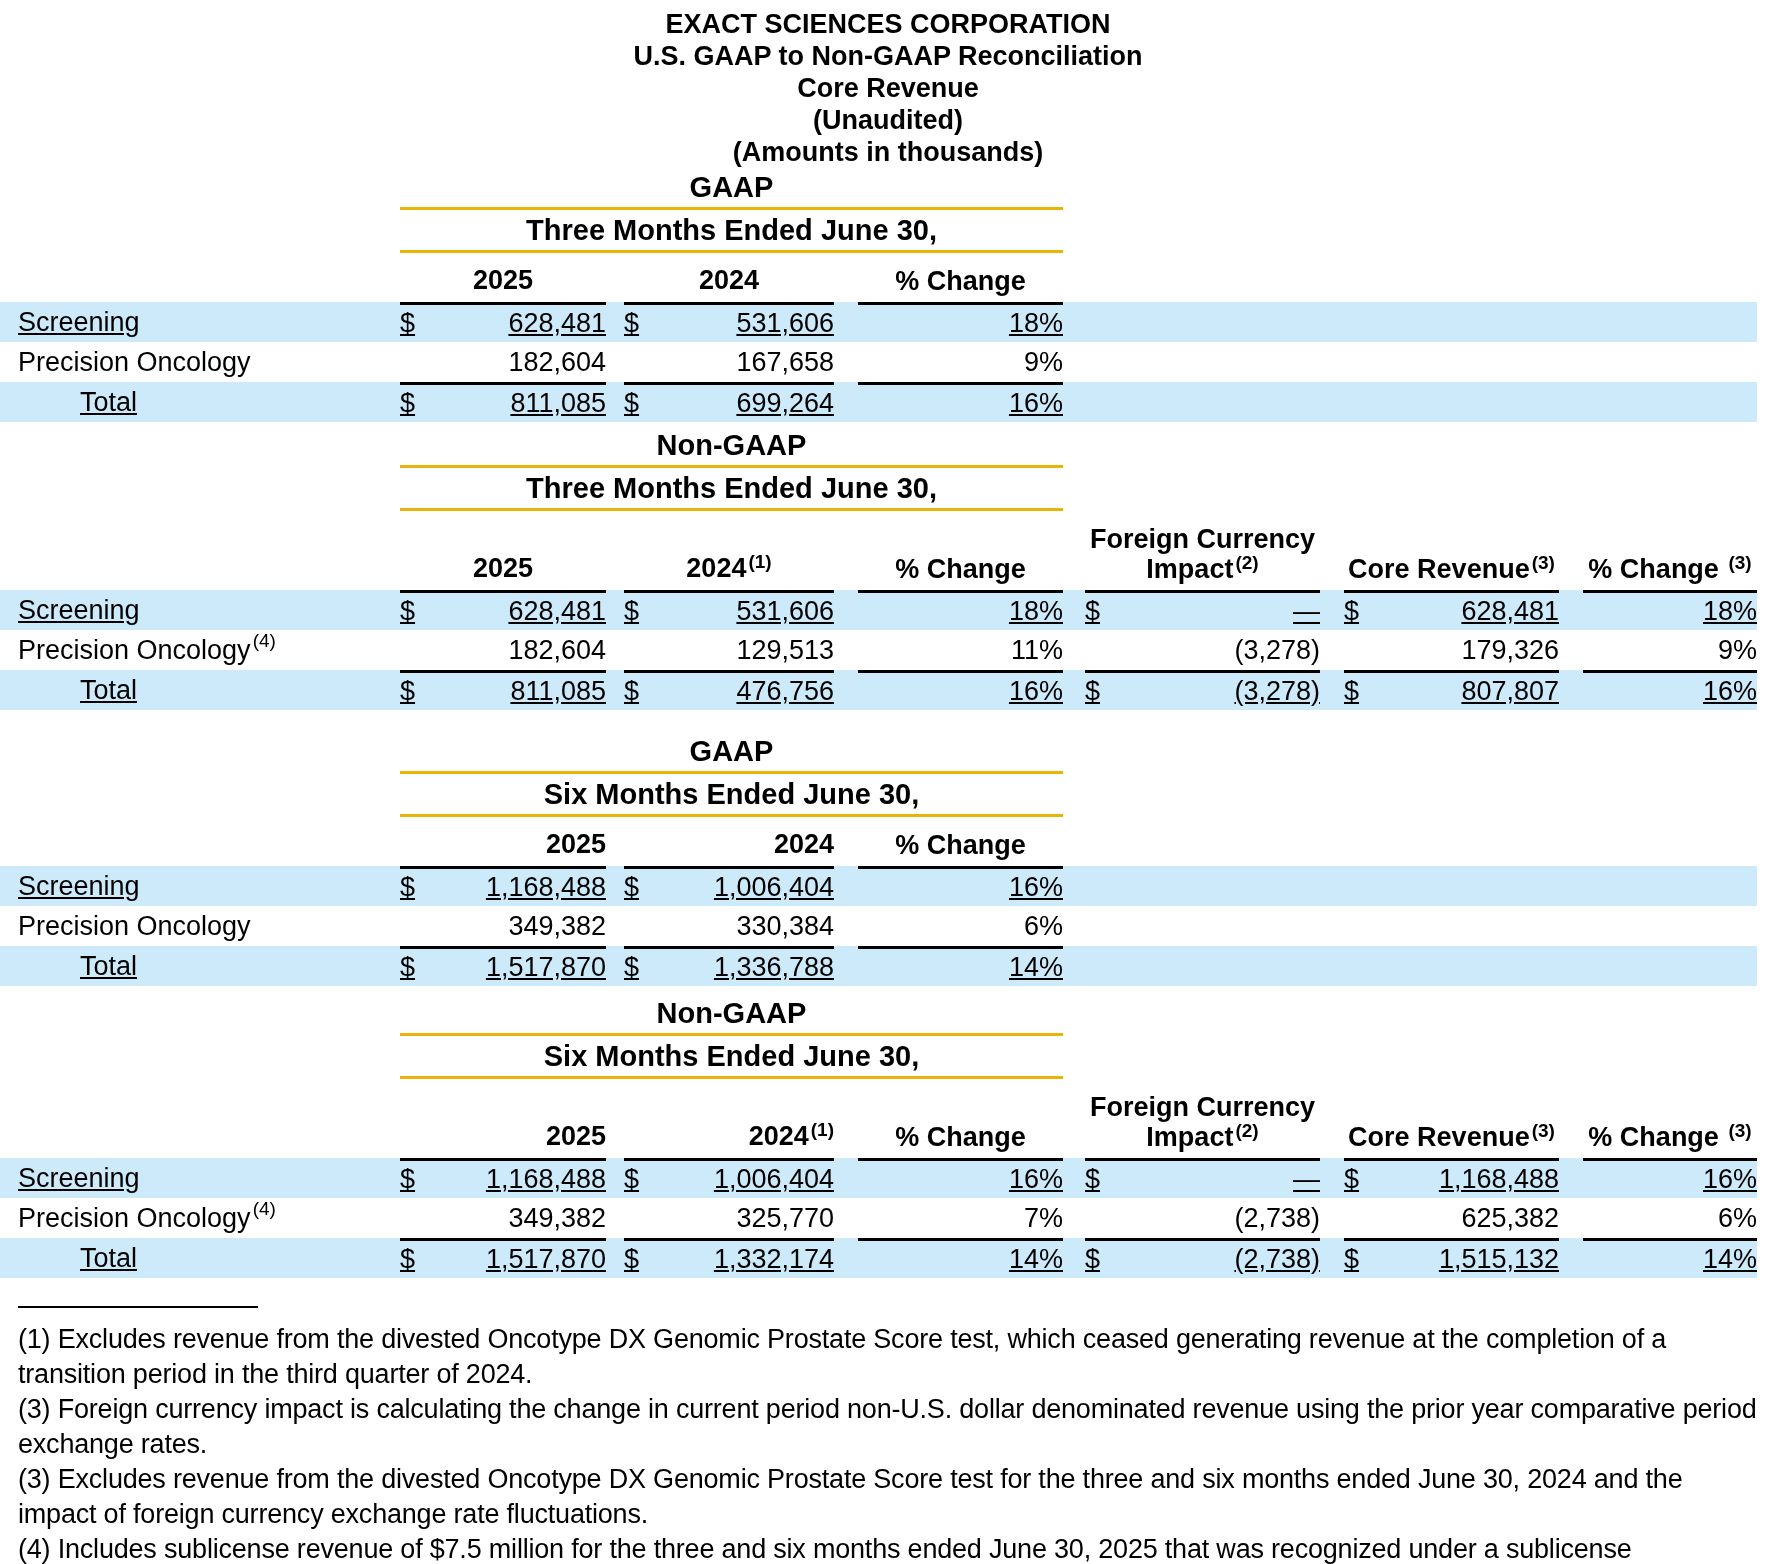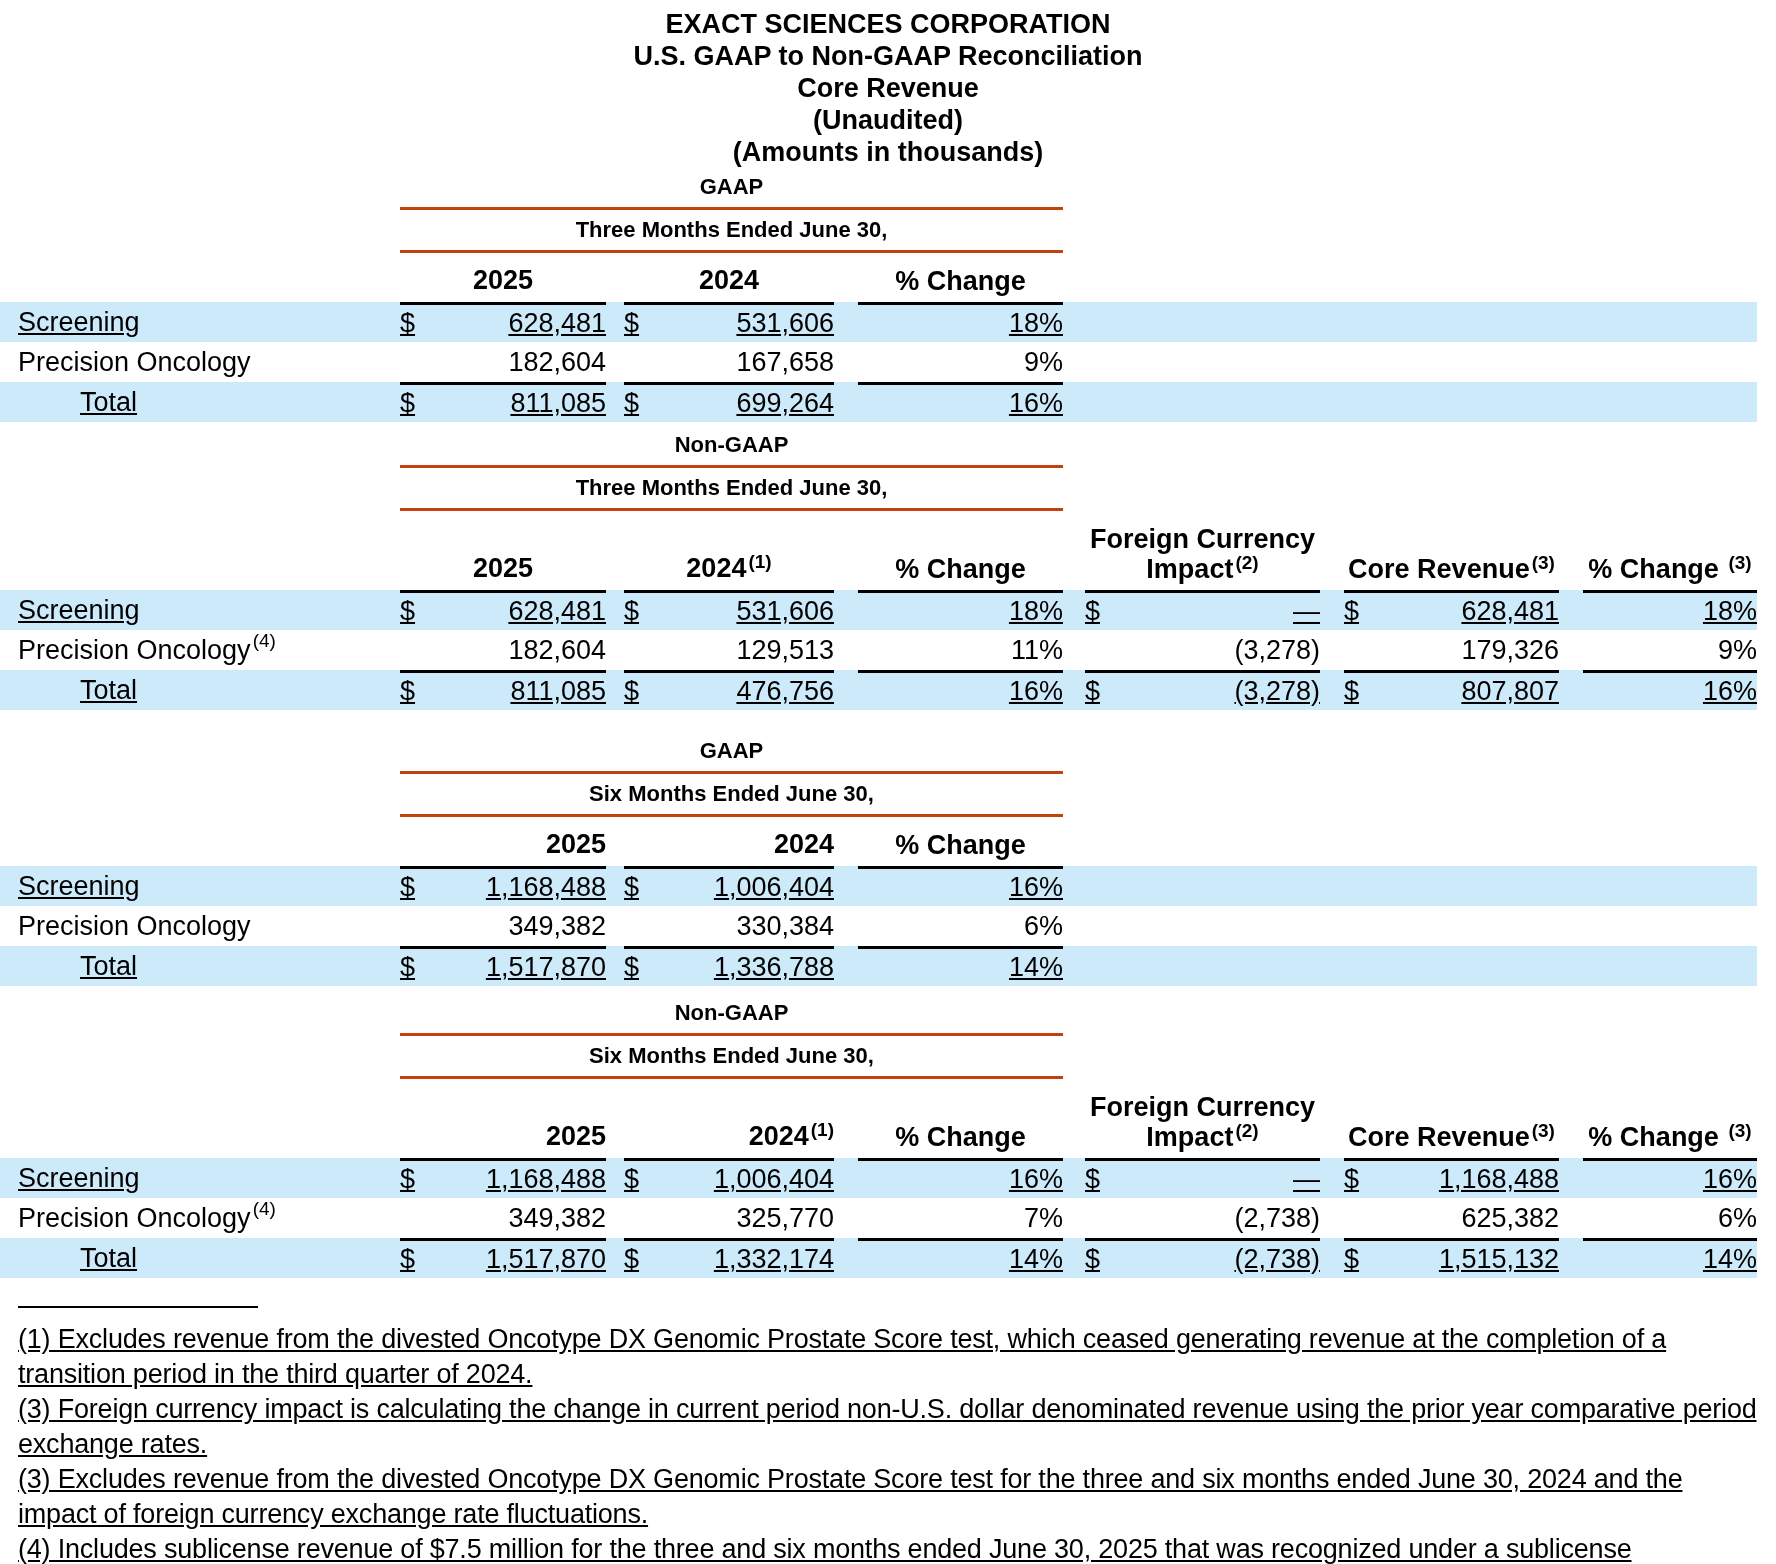--- a/index.html
+++ b/index.html
@@ -13,22 +13,22 @@
   
   .title-block{width:1776px;text-align:center;font-weight:700;font-size:27px;line-height:32px;}
   
   #tables-root{margin-top:4px;}
   .tbl{width:1757px;}
   #tables-root .tbl + .tbl{margin-top:8px;}
   #tables-root .tbl:nth-child(3){margin-top:26px;}
   #tables-root .tbl:nth-child(4){margin-top:12px;}
   .span-head{
     margin-left:400px;width:663px;box-sizing:border-box;
-    text-align:center;font-weight:700;font-size:22px;line-height:30px;
-    padding-bottom:5px;border-bottom:3px solid #c2410c;margin-bottom:5px;
+    text-align:center;font-weight:700;font-size:29px;line-height:30px;
+    padding-bottom:5px;border-bottom:3px solid #eab308;margin-bottom:5px;
     white-space:nowrap;
   }
   .row{display:flex;width:1757px;align-items:stretch;}
   .data-row{height:40px;font-size:27px;}
   .head-row{height:44px;align-items:flex-end;font-weight:700;font-size:27px;}
   .head-row.ext{height:74px;}
   .cell{display:flex;align-items:center;box-sizing:border-box;white-space:nowrap;}
   .lblc{width:400px;padding-left:18px;justify-content:flex-start;}
   .lblc.ind{padding-left:80px;}
   .money{justify-content:space-between;}
@@ -39,21 +39,21 @@
   .hc{display:flex;flex-direction:column;justify-content:flex-end;align-items:center;
       box-sizing:border-box;padding-bottom:6px;line-height:30px;}
   .hc.hi{padding-bottom:7px;}
   .hc.r{align-items:flex-end;}
   .l2{white-space:nowrap;}
   .sup{font-size:19px;position:relative;top:-9px;margin-left:2px;line-height:0;vertical-align:baseline;}
   .lsup{font-weight:400;}
   
   .fn-sep{width:240px;height:0;border-top:2px solid #000;margin:28px 0 14px 18px;}
   .footnotes{margin:0 14px 0 18px;font-size:27px;line-height:35px;letter-spacing:-0.2px;}
-  .footnotes p{margin:0;text-decoration:underline;}
+  .footnotes p{margin:0;}
 </style>
 </head>
 <body>
 
 <div class="page">
 
   <div class="title-block">
     <div>EXACT SCIENCES CORPORATION</div>
     <div>U.S. GAAP to Non-GAAP Reconciliation</div>
     <div>Core Revenue</div>

